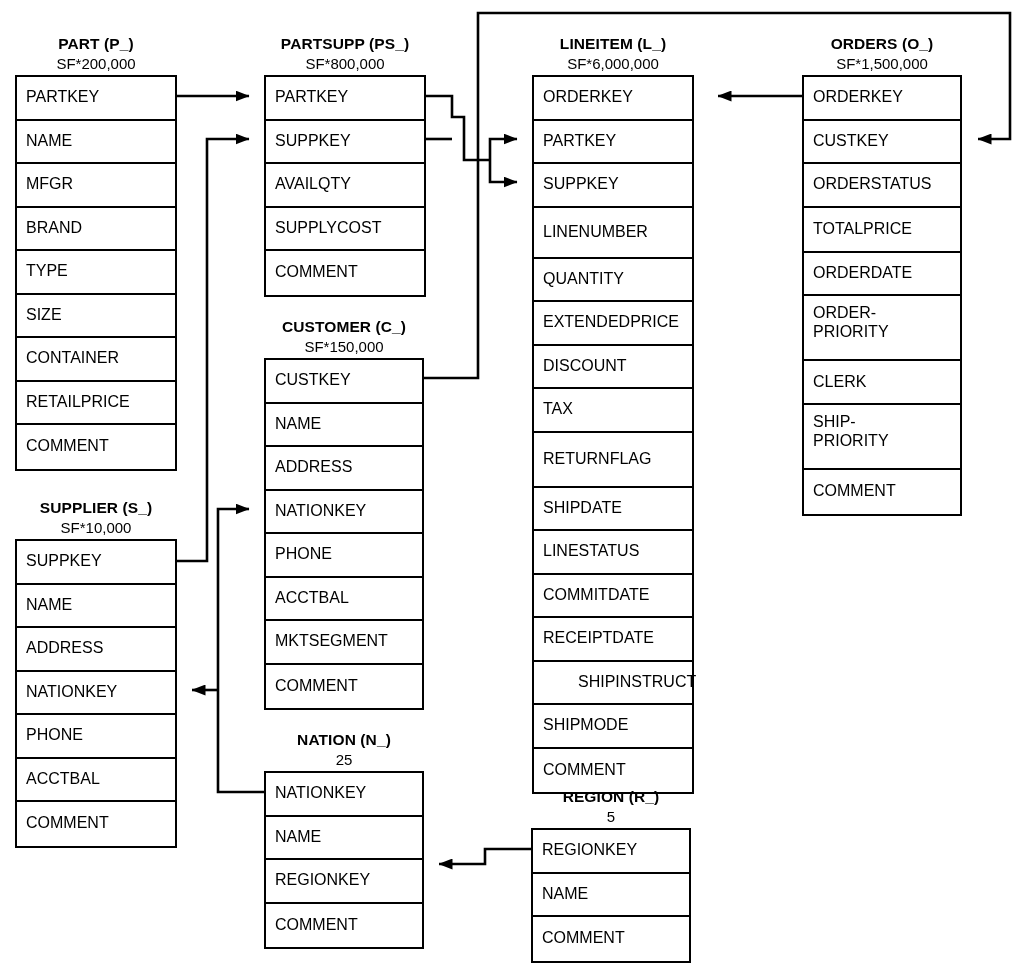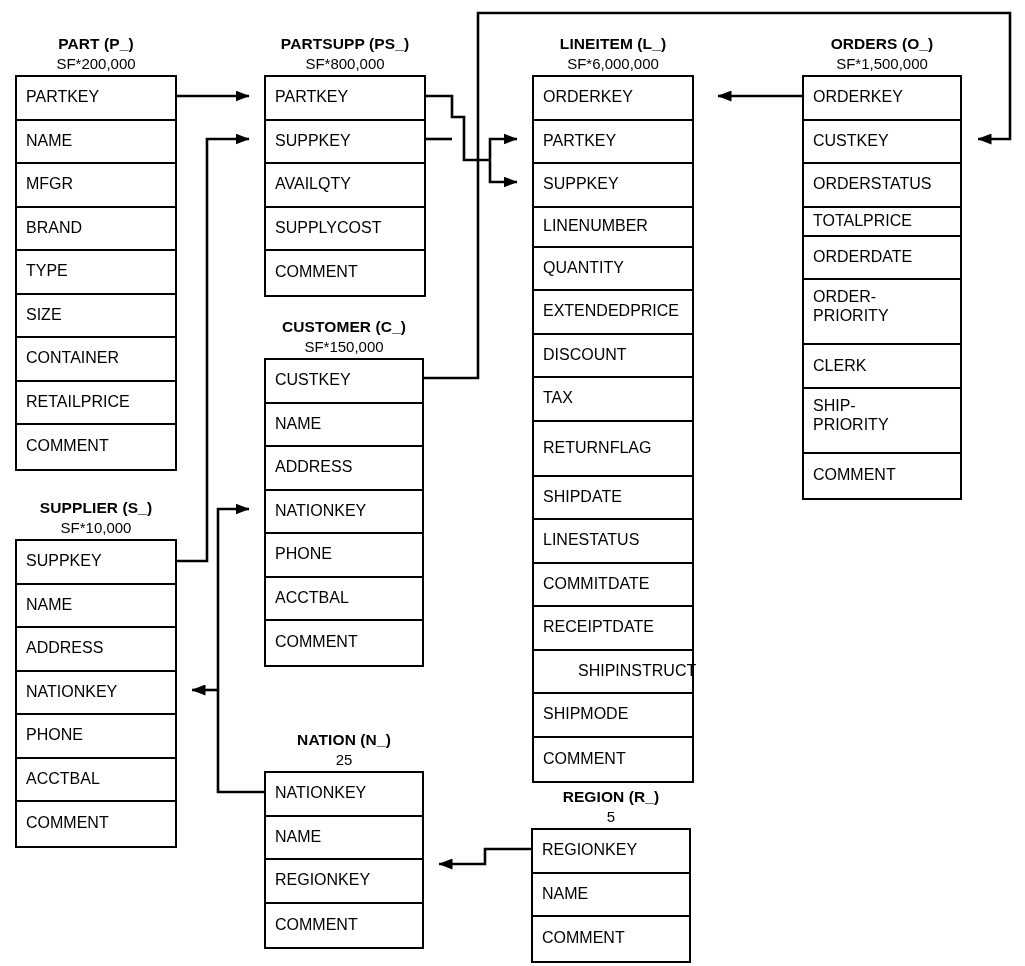--- a/index.html
+++ b/index.html
@@ -91,21 +91,21 @@
         <div class="col" style="height: 43.5px;">COMMENT</div>
       </div>
     </div>
     <div class="entity" style="left: 532px; top: 75px; width: 162px;">
       <div class="entity-title" style="position: absolute; left: -40px; right: -40px; top: -40px;">LINEITEM (L_)</div>
       <div class="entity-card" style="position: absolute; left: -40px; right: -40px; top: -21px;">SF*6,000,000</div>
       <div class="cols" style="margin-top: 0px;">
         <div class="col" style="height: 43.5px;">ORDERKEY</div>
         <div class="col" style="height: 43.5px;">PARTKEY</div>
         <div class="col" style="height: 43.5px;">SUPPKEY</div>
-        <div class="col" style="height: 40px;">LINENUMBER</div>
+        <div class="col" style="height: 51px;">LINENUMBER</div>
         <div class="col" style="height: 43.5px;">QUANTITY</div>
         <div class="col" style="height: 43.5px;">EXTENDEDPRICE</div>
         <div class="col" style="height: 43.5px;">DISCOUNT</div>
         <div class="col" style="height: 43.5px;">TAX</div>
         <div class="col" style="height: 55px;">RETURNFLAG</div>
         <div class="col" style="height: 43.5px;">SHIPDATE</div>
         <div class="col" style="height: 43.5px;">LINESTATUS</div>
         <div class="col" style="height: 43.5px;">COMMITDATE</div>
         <div class="col" style="height: 43.5px;">RECEIPTDATE</div>
         <div class="col" style="height: 43.5px; padding-left: 44px;">SHIPINSTRUCT</div>
@@ -113,40 +113,41 @@
         <div class="col" style="height: 43.5px;">COMMENT</div>
       </div>
     </div>
     <div class="entity" style="left: 802px; top: 75px; width: 160px;">
       <div class="entity-title" style="position: absolute; left: -40px; right: -40px; top: -40px;">ORDERS (O_)</div>
       <div class="entity-card" style="position: absolute; left: -40px; right: -40px; top: -21px;">SF*1,500,000</div>
       <div class="cols" style="margin-top: 0px;">
         <div class="col" style="height: 43.5px;">ORDERKEY</div>
         <div class="col" style="height: 43.5px;">CUSTKEY</div>
         <div class="col" style="height: 43.5px;">ORDERSTATUS</div>
-        <div class="col" style="height: 29px;">TOTALPRICE</div>
+        <div class="col" style="height: 45px;">TOTALPRICE</div>
         <div class="col" style="height: 43.5px;">ORDERDATE</div>
         <div class="col two-line" style="height: 65.25px;">ORDER-
 PRIORITY</div>
         <div class="col" style="height: 43.5px;">CLERK</div>
         <div class="col two-line" style="height: 65.25px;">SHIP-
 PRIORITY</div>
         <div class="col" style="height: 43.5px;">COMMENT</div>
       </div>
     </div>
     <div class="entity" style="left: 264px; top: 358px; width: 160px;">
       <div class="entity-title" style="position: absolute; left: -40px; right: -40px; top: -40px;">CUSTOMER (C_)</div>
       <div class="entity-card" style="position: absolute; left: -40px; right: -40px; top: -21px; text-align: center;">SF*150,000</div>
       <div class="cols" style="margin-top: 0px;">
         <div class="col" style="height: 43.5px;">CUSTKEY</div>
         <div class="col" style="height: 43.5px;">NAME</div>
         <div class="col" style="height: 43.5px;">ADDRESS</div>
         <div class="col" style="height: 43.5px;">NATIONKEY</div>
         <div class="col" style="height: 43.5px;">PHONE</div>
         <div class="col" style="height: 43.5px;">ACCTBAL</div>
+        <div class="col" style="height: 43.5px;">MKTSEGMENT</div>
         <div class="col" style="height: 43.5px;">COMMENT</div>
       </div>
     </div>
     <div class="entity" style="left: 15px; top: 539px; width: 162px;">
       <div class="entity-title" style="position: absolute; left: -40px; right: -40px; top: -40px;">SUPPLIER (S_)</div>
       <div class="entity-card" style="position: absolute; left: -40px; right: -40px; top: -21px;">SF*10,000</div>
       <div class="cols" style="margin-top: 0px;">
         <div class="col" style="height: 43.5px;">SUPPKEY</div>
         <div class="col" style="height: 43.5px;">NAME</div>
         <div class="col" style="height: 43.5px;">ADDRESS</div>

